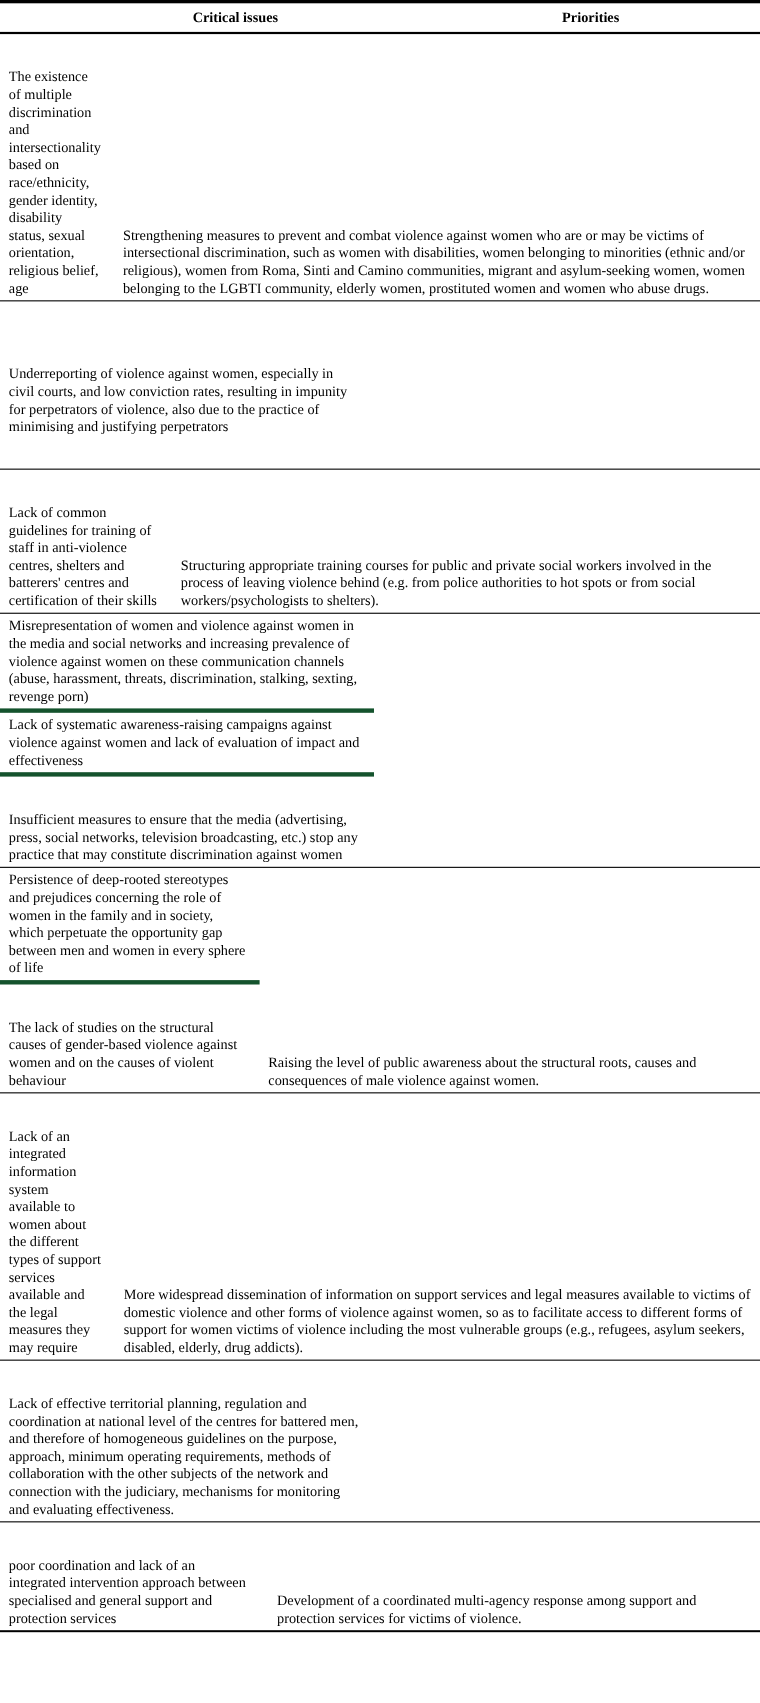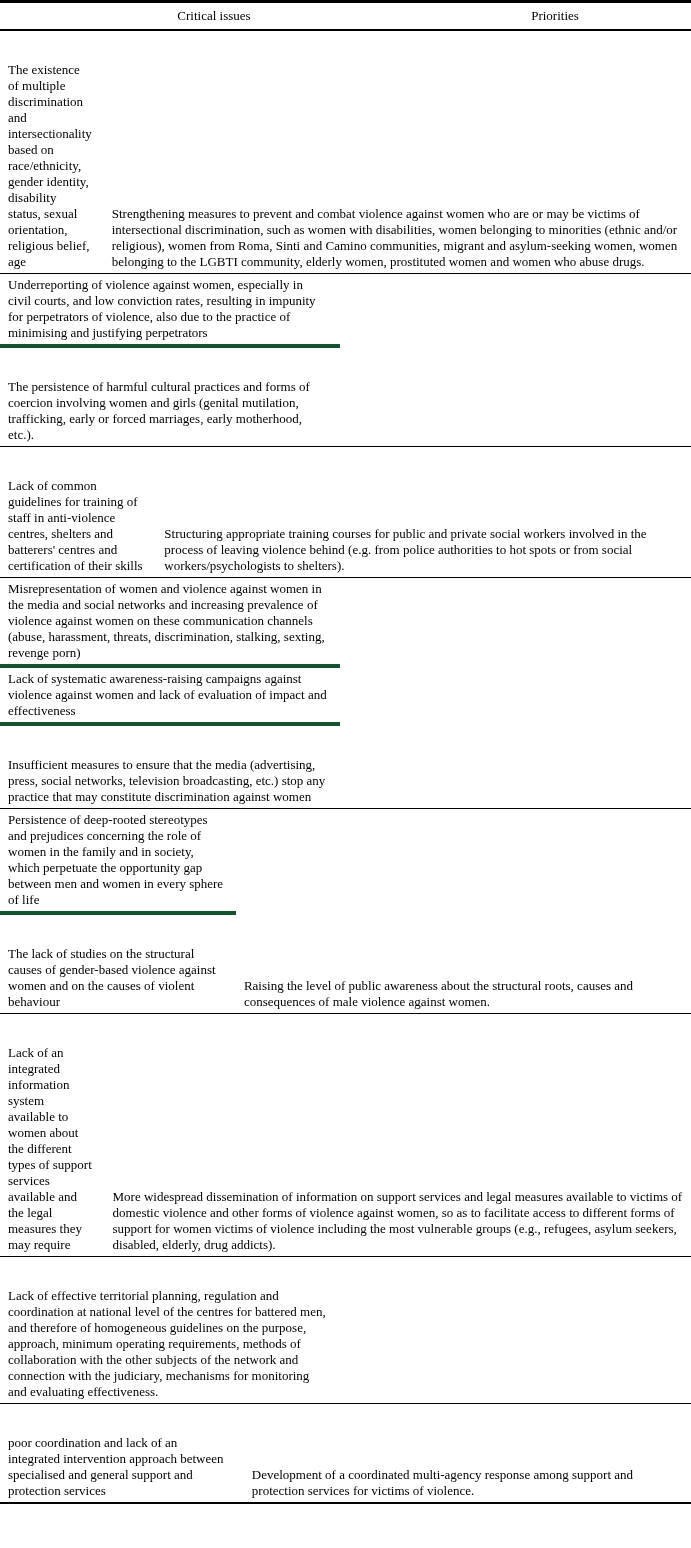--- a/index.html
+++ b/index.html
@@ -14,31 +14,31 @@
     border-top: 3px solid #000;
     border-bottom: 2.5px solid #000;
     font-size: 13px;
     line-height: 16px;
     background: #fff;
   }
   .thead {
     position: relative;
     height: 28px;
     border-bottom: 2px solid #000;
-    font-weight: normal;
+    font-weight: bold;
   }
   .th-left {
     position: absolute;
     left: 214px; top: 50%;
     transform: translate(-50%, -50%);
     white-space: nowrap;
   }
   .th-right {
     position: absolute;
-    left: 555px; top: 50%;
+    left: 537px; top: 50%;
     transform: translate(-50%, -50%);
     white-space: nowrap;
   }
   .trow {
     display: flex;
     border-bottom: 1.5px solid #000;
   }
   .trow:last-child { border-bottom: none; }
   .lcol {
     width: 340px;
@@ -78,23 +78,20 @@
     </div>
     <div class="rcol">
         <p>Strengthening measures to prevent and combat violence against women who are or may be victims of intersectional discrimination, such as women with disabilities, women belonging to minorities (ethnic and/or religious), women from Roma, Sinti and Camino communities, migrant and asylum-seeking women, women belonging to the LGBTI community, elderly women, prostituted women and women who abuse drugs.</p>
       </div>
   </div>
 
   <div class="trow" style="min-height:153px">
     <div class="lcol">
       <div class="lcell">
           <p>Underreporting of violence against women, especially in civil courts, and low conviction rates, resulting in impunity for perpetrators of violence, also due to the practice of minimising and justifying perpetrators</p>
-        </div>
-      <div class="lcell">
-          <p>The persistence of harmful cultural practices and forms of coercion involving women and girls (genital mutilation, trafficking, early or forced marriages, early motherhood, etc.).</p>
         </div>
     </div>
   </div>
 
   <div class="trow" style="min-height:70px">
     <div class="lcol">
       <div class="lcell">
           <p>Lack of common guidelines for training of staff in anti-violence centres, shelters and batterers' centres and certification of their skills</p>
         </div>
     </div>

